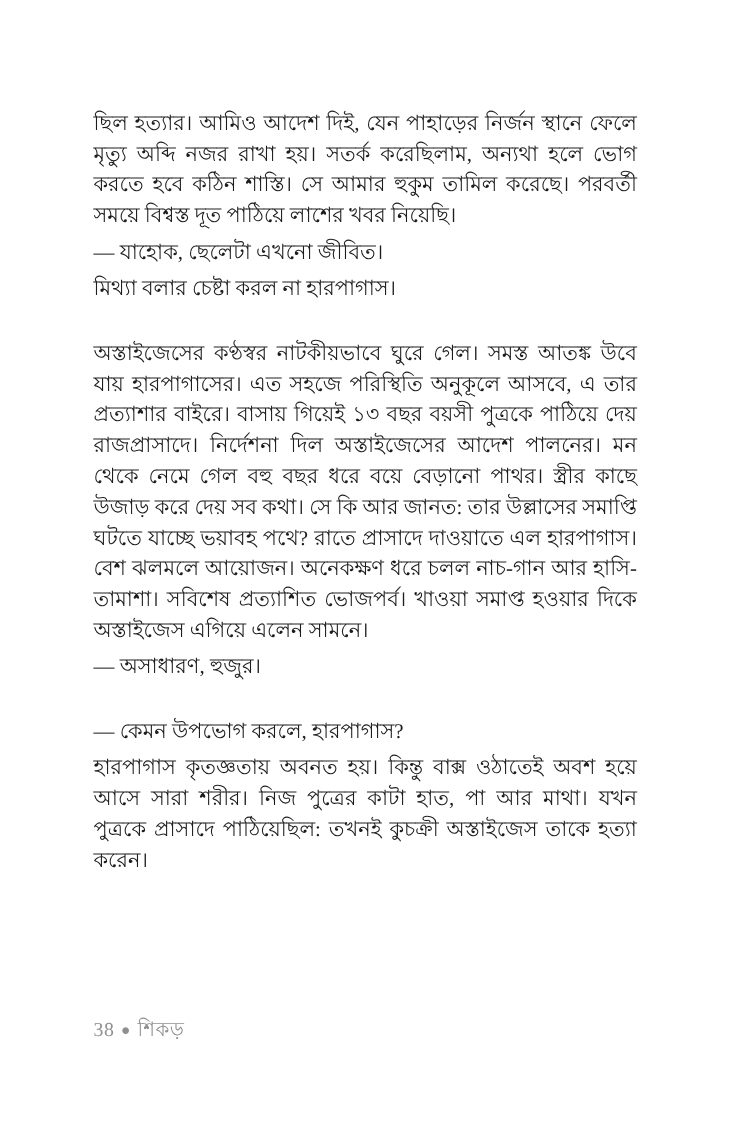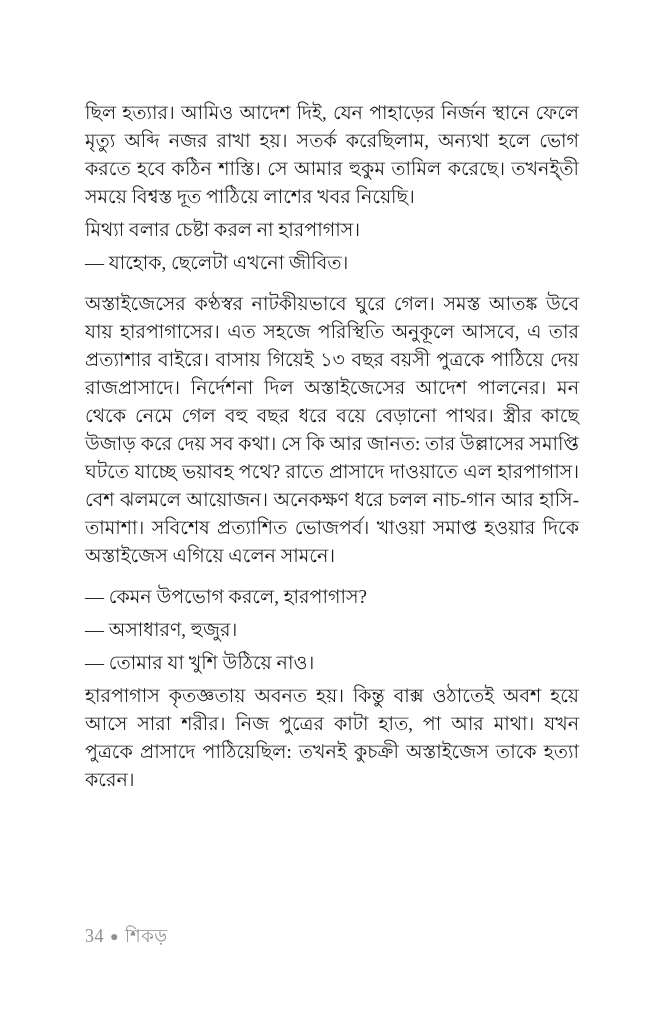--- a/index.html
+++ b/index.html
@@ -23,21 +23,21 @@
     color: var(--text-color, #1c1c1c);
     font-size: 19px;
     line-height: 28px;
   }
   .para {
     margin: 0 0 5px 0;
     text-align: justify;
     text-justify: inter-word;
   }
   .para.gap {
-    margin-top: 13px;
+    margin-top: 31px;
   }
   .footer {
     position: absolute;
     left: 85px;
     top: 924px;
     color: var(--footer-color, #8f8f8f);
     font-size: 18px;
     line-height: 24px;
     letter-spacing: 0.5px;
   }
@@ -47,27 +47,26 @@
     font-size: 14px;
     vertical-align: 1px;
   }
 </style>
 </head>
 <body>
 
 <div class="page">
 
   <div class="text-block">
-      <p class="para">ছিল হত্যার। আমিও আদেশ দিই, যেন পাহাড়ের নির্জন স্থানে ফেলে মৃত্যু অব্দি নজর রাখা হয়। সতর্ক করেছিলাম, অন্যথা হলে ভোগ করতে হবে কঠিন শাস্তি। সে আমার হুকুম তামিল করেছে। তখনই্তী সময়ে বিশ্বস্ত দূত পাঠিয়ে লাশের খবর নিয়েছি।</p>
+      <p class="para">ছিল হত্যার। আমিও আদেশ দিই, যেন পাহাড়ের নির্জন স্থানে ফেলে মৃত্যু অব্দি নজর রাখা হয়। সতর্ক করেছিলাম, অন্যথা হলে ভোগ করতে হবে কঠিন শাস্তি। সে আমার হুকুম তামিল করেছে। পরবর্তী সময়ে বিশ্বস্ত দূত পাঠিয়ে লাশের খবর নিয়েছি।</p>
+      <p class="para">— যাহোক, ছেলেটা এখনো জীবিত।</p>
       <p class="para">মিথ্যা বলার চেষ্টা করল না হারপাগাস।</p>
-      <p class="para">— যাহোক, ছেলেটা এখনো জীবিত।</p>
       <p class="para gap">অস্তাইজেসের কণ্ঠস্বর নাটকীয়ভাবে ঘুরে গেল। সমস্ত আতঙ্ক উবে যায় হারপাগাসের। এত সহজে পরিস্থিতি অনুকূলে আসবে, এ তার প্রত্যাশার বাইরে। বাসায় গিয়েই ১৩ বছর বয়সী পুত্রকে পাঠিয়ে দেয় রাজপ্রাসাদে। নির্দেশনা দিল অস্তাইজেসের আদেশ পালনের। মন থেকে নেমে গেল বহু বছর ধরে বয়ে বেড়ানো পাথর। স্ত্রীর কাছে উজাড় করে দেয় সব কথা। সে কি আর জানত: তার উল্লাসের সমাপ্তি ঘটতে যাচ্ছে ভয়াবহ পথে? রাতে প্রাসাদে দাওয়াতে এল হারপাগাস। বেশ ঝলমলে আয়োজন। অনেকক্ষণ ধরে চলল নাচ-গান আর হাসি-তামাশা। সবিশেষ প্রত্যাশিত ভোজপর্ব। খাওয়া সমাপ্ত হওয়ার দিকে অস্তাইজেস এগিয়ে এলেন সামনে।</p>
+      <p class="para">— অসাধারণ, হুজুর।</p>
       <p class="para gap">— কেমন উপভোগ করলে, হারপাগাস?</p>
-      <p class="para">— অসাধারণ, হুজুর।</p>
-      <p class="para">— তোমার যা খুশি উঠিয়ে নাও।</p>
       <p class="para">হারপাগাস কৃতজ্ঞতায় অবনত হয়। কিন্তু বাক্স ওঠাতেই অবশ হয়ে আসে সারা শরীর। নিজ পুত্রের কাটা হাত, পা আর মাথা। যখন পুত্রকে প্রাসাদে পাঠিয়েছিল: তখনই কুচক্রী অস্তাইজেস তাকে হত্যা করেন।</p>
     </div>
 
   <div class="footer">
-    <span>34</span><span class="bullet">●</span><span>শিকড়</span>
+    <span>38</span><span class="bullet">●</span><span>শিকড়</span>
   </div>
 
 </div>
 
 </body></html>

